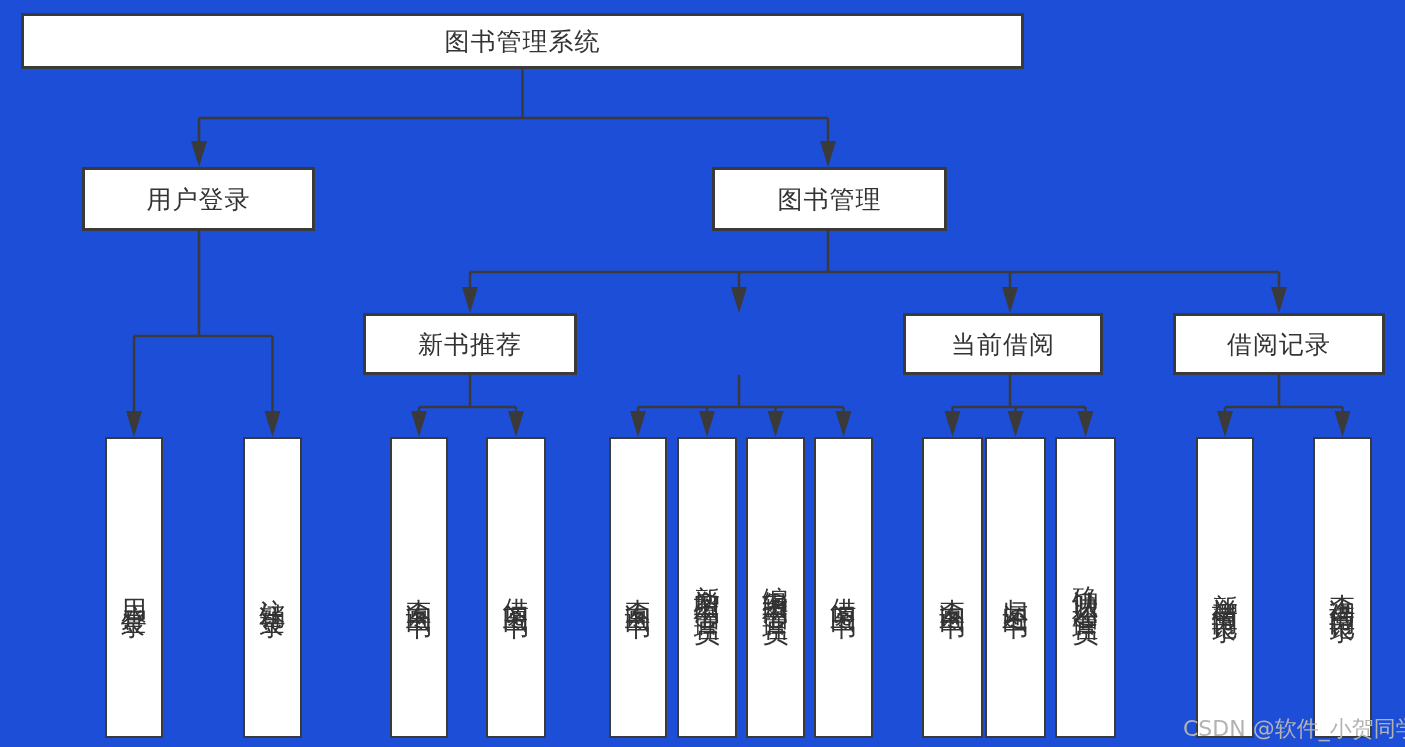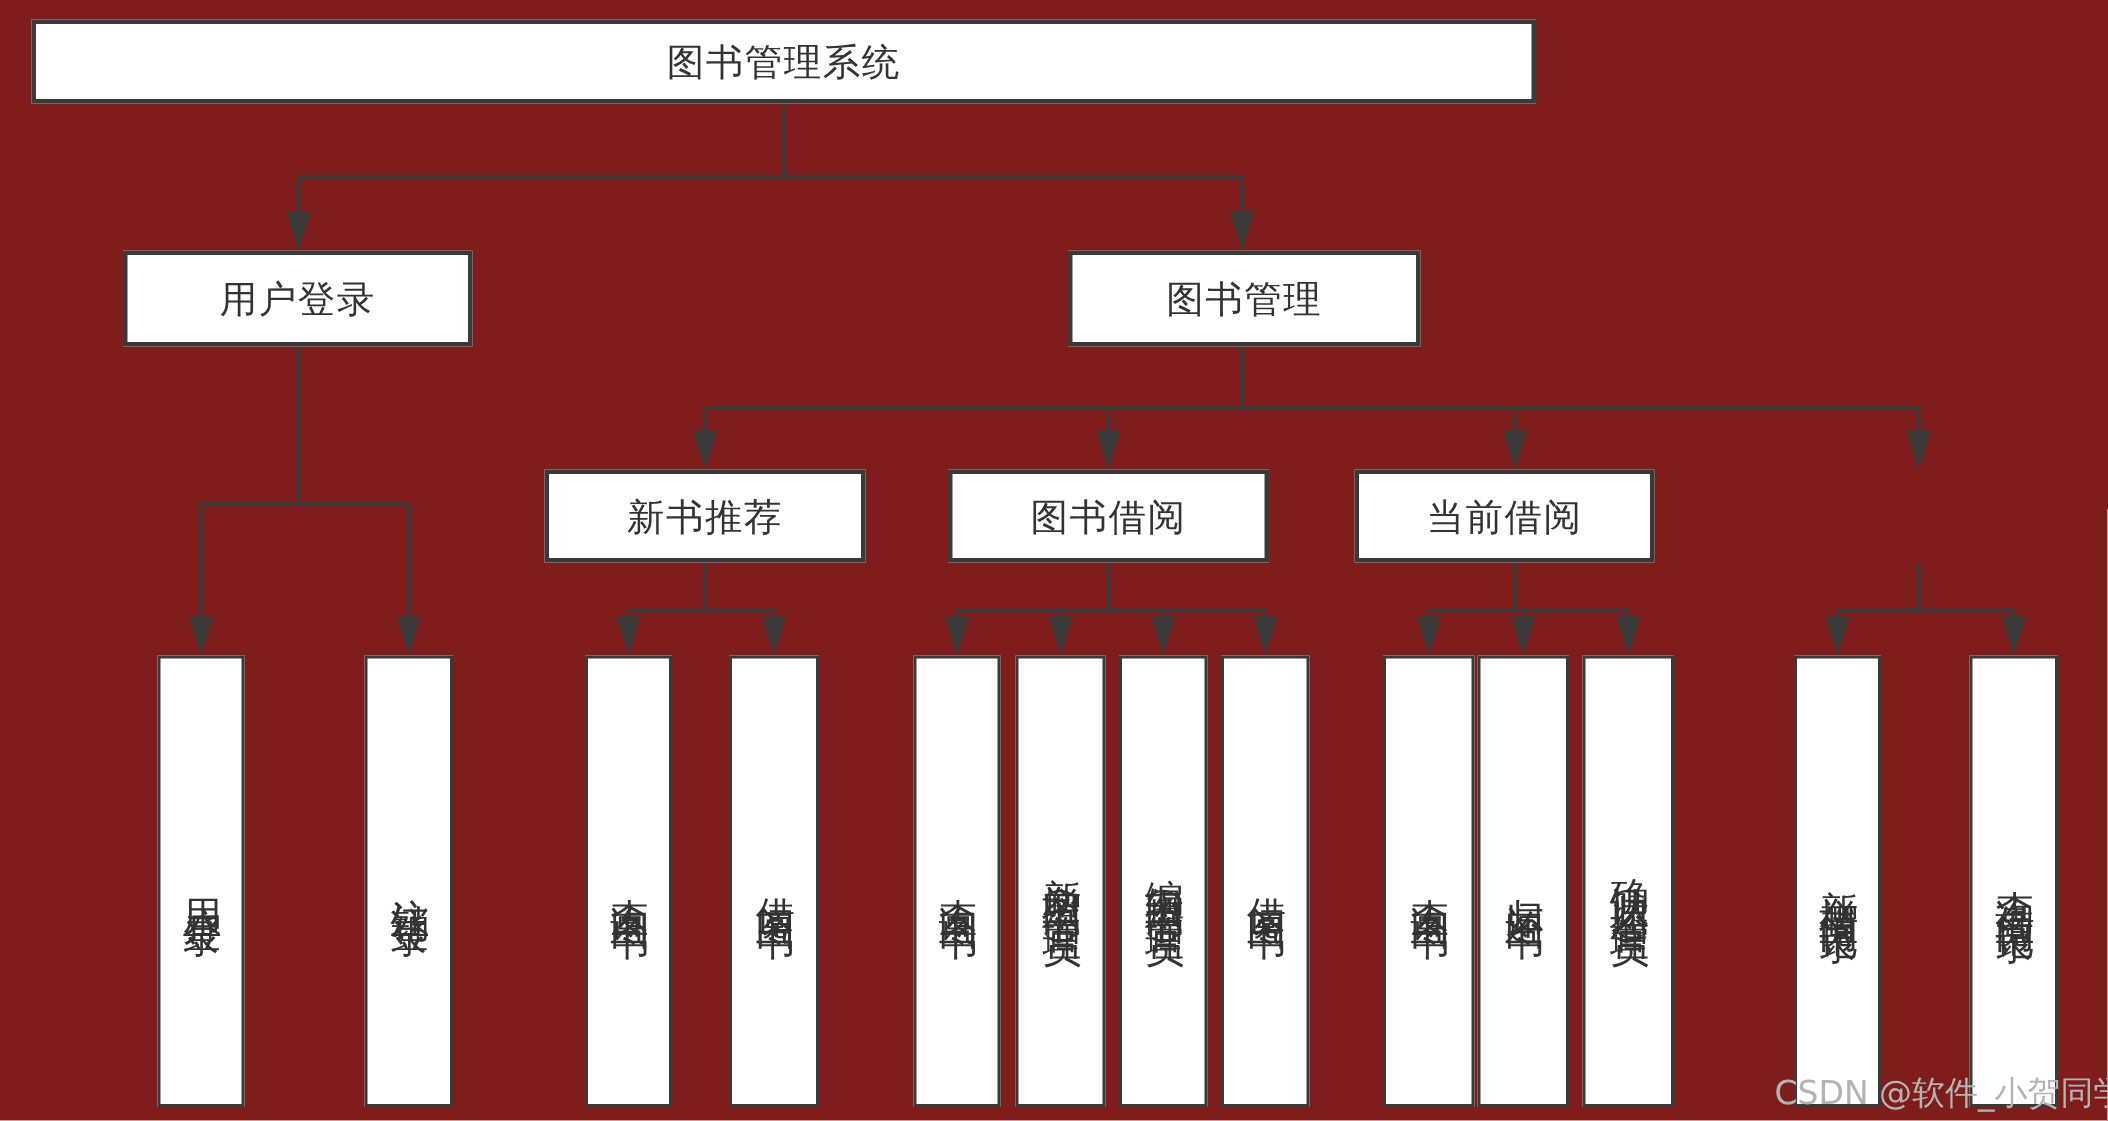--- a/index.html
+++ b/index.html
@@ -1,19 +1,19 @@
 <!DOCTYPE html>
 <html><head>
 <meta charset="utf-8">
 <style>
   html,body{margin:0;padding:0;background:#ffffff;}
   #stage{
     position:relative;
     width:1405px;height:747px;
-    background:#7f1d1d;
+    background:#1d4ed8;
     font-family:"DejaVu Sans","Liberation Sans",sans-serif;
     overflow:hidden;
   }
   .box{
     position:absolute;
     box-sizing:border-box;
     background:#ffffff;
     border:3px solid #3a3a3a;
     display:flex;
     align-items:center;
@@ -102,25 +102,25 @@
   <div class="box hbox" id="n-l2-0">
     <span>用户登录</span>
   </div>
   <div class="box hbox" id="n-l3-0">
     <span>新书推荐</span>
   </div>
 
   <div class="box hbox" id="n-l2-1">
     <span>图书管理</span>
   </div>
-  <div class="box hbox" id="n-l3-1">
-    <span>图书借阅</span>
-  </div>
   <div class="box hbox" id="n-l3-2">
     <span>当前借阅</span>
+  </div>
+  <div class="box hbox" id="n-l3-3">
+    <span>借阅记录</span>
   </div>
 
   <div class="box vbox leaf" id="n-lg-0">
     <span class="vtext">用户登录</span>
   </div>
   <div class="box vbox leaf" id="n-lg-1">
     <span class="vtext">注销登录</span>
   </div>
 
   <div class="box vbox leaf" id="n-rc-0">

